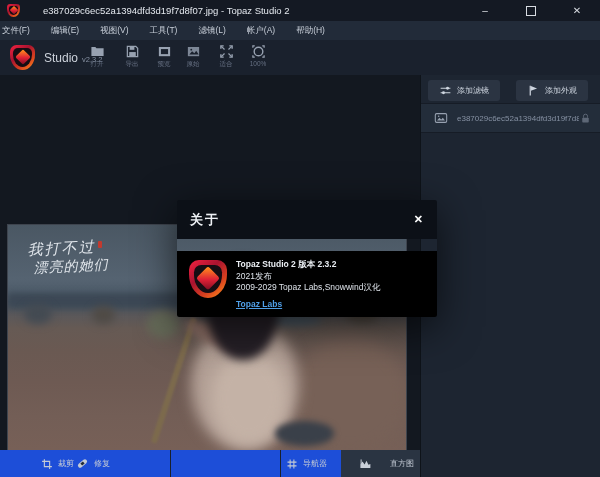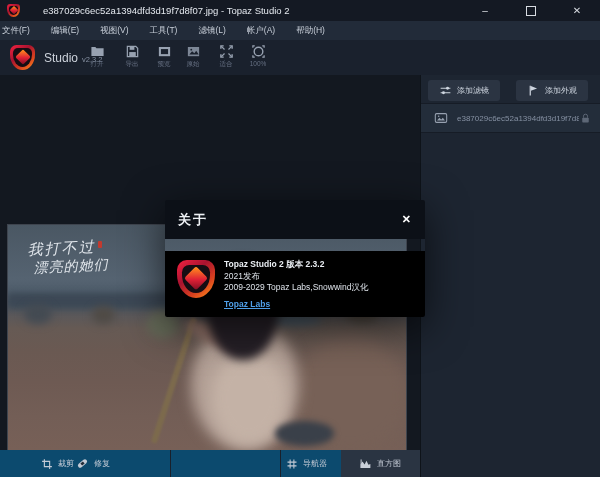--- a/index.html
+++ b/index.html
@@ -89,30 +89,30 @@
              color:#ccd3dd;font-size:8px;white-space:nowrap;}
   .layer-row{position:absolute;left:0;top:28px;width:100%;height:30px;background:#232d3a;
              border-top:1px solid #161c26;border-bottom:1px solid #161c26;
              display:flex;align-items:center;box-sizing:border-box;}
   .layer-row svg{flex:none;}
   .layer-thumb{margin-left:13px;}
   .layer-name{font-size:8px;color:#8691a3;margin-left:9px;flex:1;white-space:nowrap;overflow:hidden;}
   .layer-lock{margin-right:8px;opacity:.55;}
 
   
-  .bottombar{position:absolute;left:0;top:450px;width:420px;height:27px;background:#0c4a6e;}
+  .bottombar{position:absolute;left:0;top:450px;width:420px;height:27px;background:#1d4ed8;}
   .bb-group{position:absolute;top:0;height:27px;display:flex;align-items:center;gap:5px;
             color:#c3cad5;font-size:8px;white-space:nowrap;}
   .bb-crop{left:41px;} .bb-heal{left:76px;} .bb-nav{left:286px;}
   .bb-hist-seg{position:absolute;left:341px;top:0;width:79px;height:27px;background:#2a3442;}
-  .bb-hist{left:18px;position:absolute;height:27px;display:flex;align-items:center;gap:5px;color:#c3cad5;font-size:8px;}
+  .bb-hist{left:18px;position:absolute;height:27px;display:flex;align-items:center;gap:18px;color:#c3cad5;font-size:8px;}
   .bb-sep{position:absolute;top:0;width:1px;height:27px;background:#19202b;}
 
   
-  .dialog{position:absolute;left:165px;top:200px;width:260px;height:117px;z-index:20;
+  .dialog{position:absolute;left:177px;top:200px;width:260px;height:117px;z-index:20;
           box-shadow:0 10px 40px rgba(0,0,0,.65);border-radius:2px;overflow:hidden;}
   .dialog-header{height:39px;background:#0c1017;display:flex;align-items:center;}
   .dialog-title{margin-left:13px;font-size:13px;font-weight:bold;color:#eef1f5;letter-spacing:2px;}
   .dialog-close{margin-left:auto;margin-right:14px;color:#ffffff;font-size:11px;font-weight:bold;}
   .dialog-body{height:78px;background:#000000;position:relative;margin-top:12px;}
   .dialog-logo{left:12px;top:9px;width:38px;height:38px;}
   .dialog-text{left:59px;top:8px;line-height:11.5px;}
   .dlg-line{font-size:8.5px;color:#dde2e9;white-space:nowrap;}
   .dlg-line.bold{font-weight:bold;color:#e9edf2;}
   .dlg-link{display:inline-block;margin-top:5px;font-size:8.5px;font-weight:bold;

